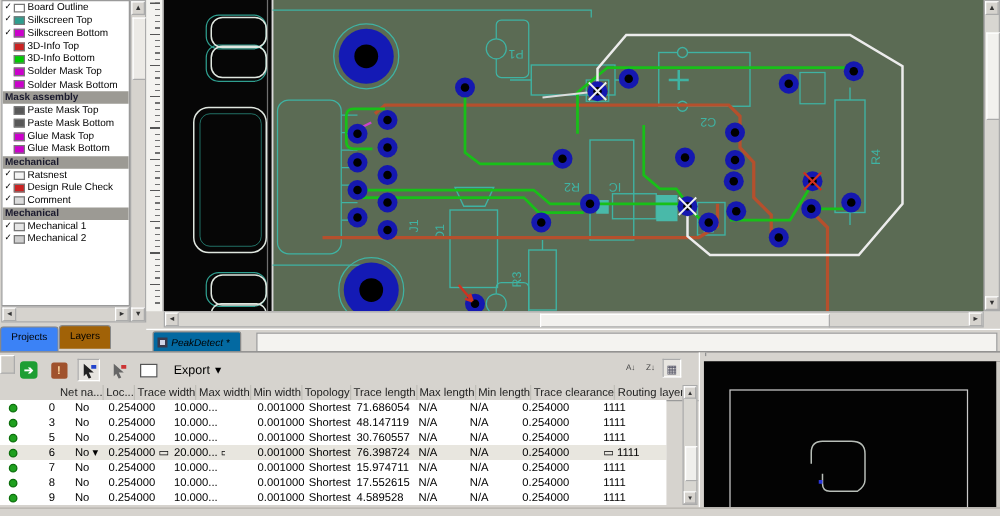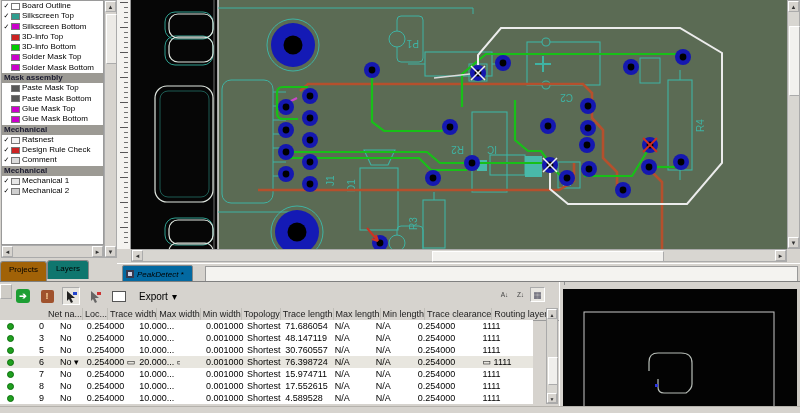--- a/index.html
+++ b/index.html
@@ -9,22 +9,22 @@
   .layer-list{position:absolute;left:1px;top:0;width:103px;height:245px;background:#fff;border:1px solid #9a9a9a;box-sizing:border-box;overflow:hidden;}
   .layer-row{height:10.3px;line-height:10.3px;font-size:8px;white-space:nowrap;display:flex;align-items:center;cursor:default;}
   .layer-row .chk{width:9px;display:inline-block;text-align:center;font-size:7px;}
   .layer-row .swatch{width:9px;height:7px;display:inline-block;border:1px solid #777;margin-right:2px;box-sizing:border-box;flex:none;}
   .layer-row.header{background:#9c9a94;font-weight:bold;color:#1a1a2e;padding-left:2px;}
   .hscroll{position:absolute;left:1px;top:245px;width:103px;height:13px;background:#d6d3ce;border:1px solid #aaa;box-sizing:border-box;display:flex;justify-content:space-between;}
   .vscroll{position:absolute;left:104px;top:0;width:13px;height:258px;background:#d6d3ce;border:1px solid #aaa;box-sizing:border-box;}
   .sb-btn{width:11px;height:11px;font-size:6px;line-height:11px;text-align:center;background:#d6d3ce;border:1px outset #fff;box-sizing:border-box;color:#333;}
   .vthumb{position:absolute;left:1px;top:13px;width:9px;height:48px;background:#eceae6;border:1px outset #fff;}
   .side-tabs{position:absolute;left:0;top:261px;height:20px;display:flex;}
-  .tab{font-size:8px;padding:3px 8px 2px 8px;border:1px solid #888;border-bottom:none;border-radius:3px 3px 0 0;background:#a16207;height:27px;box-sizing:border-box;}
-  .tab.active{background:#0f766e;position:relative;top:-1px;height:19px;}
+  .tab{font-size:8px;padding:3px 8px 2px 8px;border:1px solid #888;border-bottom:none;border-radius:3px 3px 0 0;background:#3b82f6;height:27px;box-sizing:border-box;}
+  .tab.active{background:#a16207;position:relative;top:-1px;height:19px;}
   
   .canvas-wrap{position:absolute;left:117px;top:0;width:683px;height:281px;}
   .ruler{position:absolute;left:0;top:0;width:14px;height:249px;background:#f4f3f0;border-right:1px solid #999;box-sizing:border-box;}
   .ruler .ticks{position:absolute;right:2px;top:2px;bottom:2px;width:4px;background:repeating-linear-gradient(to bottom,#707070 0 1px,transparent 1px 5px);}
   .ruler .ticks-long{position:absolute;right:2px;top:2px;bottom:2px;width:8px;background:repeating-linear-gradient(to bottom,#555 0 1px,transparent 1px 25px);}
   .pcb{position:absolute;left:14px;top:0;width:656px;height:249px;display:block;}
   .cv-vscroll{position:absolute;right:0;top:0;width:13px;height:249px;background:#d8d6d1;border:1px solid #aaa;box-sizing:border-box;}
   .cv-vthumb{position:absolute;left:1px;top:25px;width:9px;height:68px;background:#f2f1ee;border:1px outset #fff;}
   .cv-vbtn{position:absolute;left:0;width:11px;height:11px;font-size:6px;line-height:11px;text-align:center;border:1px outset #fff;background:#d6d3ce;color:#333;box-sizing:border-box;}
   .cv-hscroll{position:absolute;left:0;top:249px;width:670px;height:13px;background:#d8d6d1;border:1px solid #aaa;box-sizing:border-box;}

